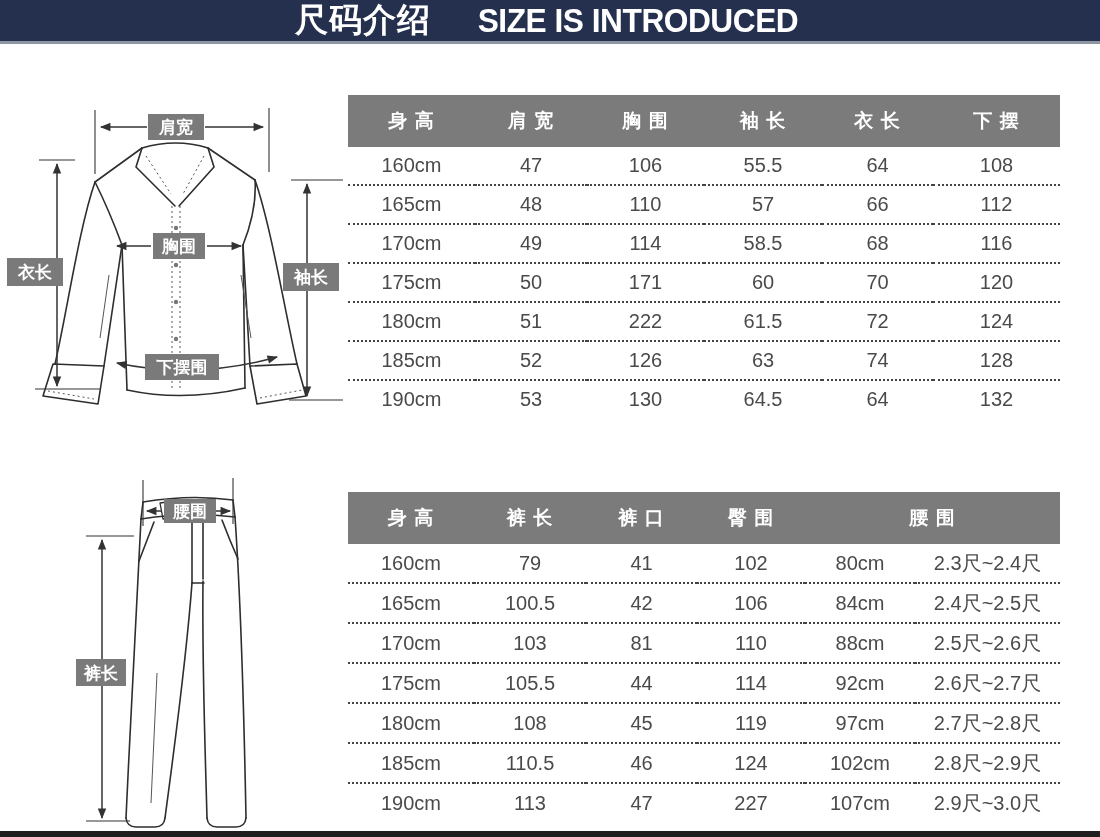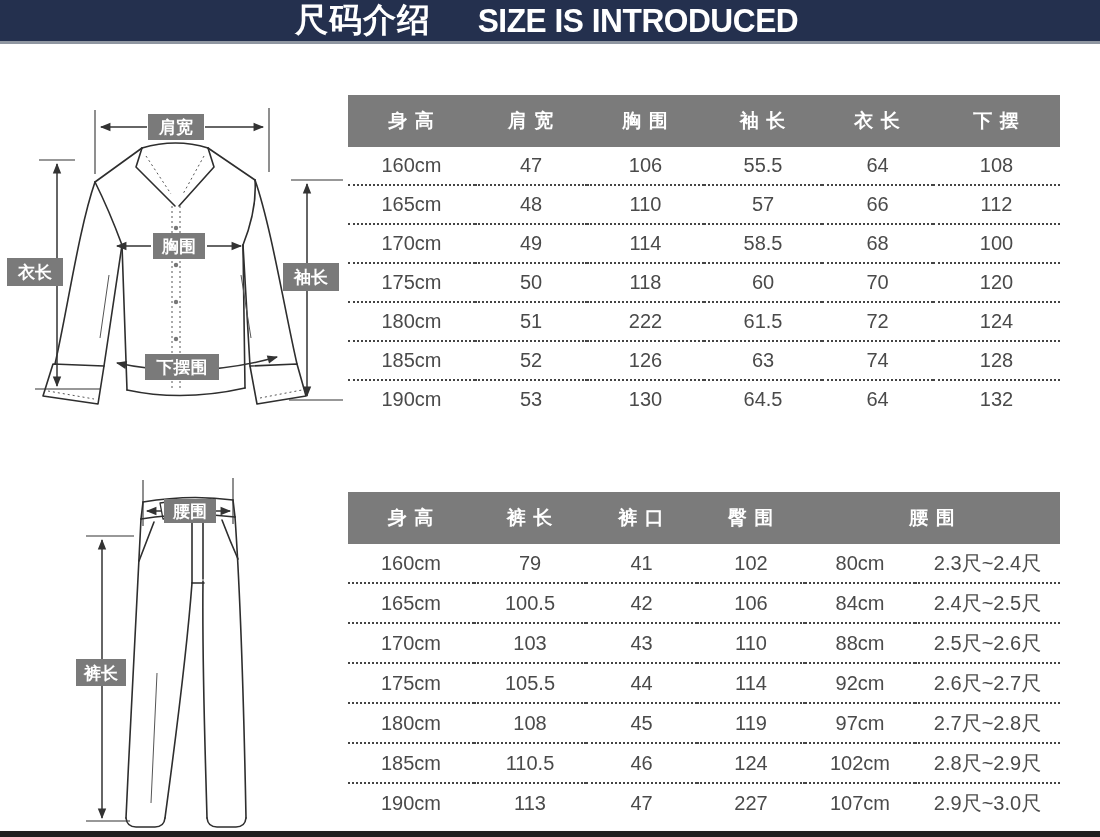--- a/index.html
+++ b/index.html
@@ -167,26 +167,26 @@
           <td>57</td>
           <td>66</td>
           <td>112</td>
         </tr>
         <tr>
           <td>170cm</td>
           <td>49</td>
           <td>114</td>
           <td>58.5</td>
           <td>68</td>
-          <td>100</td>
+          <td>116</td>
         </tr>
         <tr>
           <td>175cm</td>
           <td>50</td>
-          <td>118</td>
+          <td>171</td>
           <td>60</td>
           <td>70</td>
           <td>120</td>
         </tr>
         <tr>
           <td>180cm</td>
           <td>51</td>
           <td>222</td>
           <td>61.5</td>
           <td>72</td>
@@ -288,21 +288,21 @@
           <td>165cm</td>
           <td>100.5</td>
           <td>42</td>
           <td>106</td>
           <td>84cm</td>
           <td>2.4尺~2.5尺</td>
         </tr>
         <tr>
           <td>170cm</td>
           <td>103</td>
-          <td>43</td>
+          <td>81</td>
           <td>110</td>
           <td>88cm</td>
           <td>2.5尺~2.6尺</td>
         </tr>
         <tr>
           <td>175cm</td>
           <td>105.5</td>
           <td>44</td>
           <td>114</td>
           <td>92cm</td>

